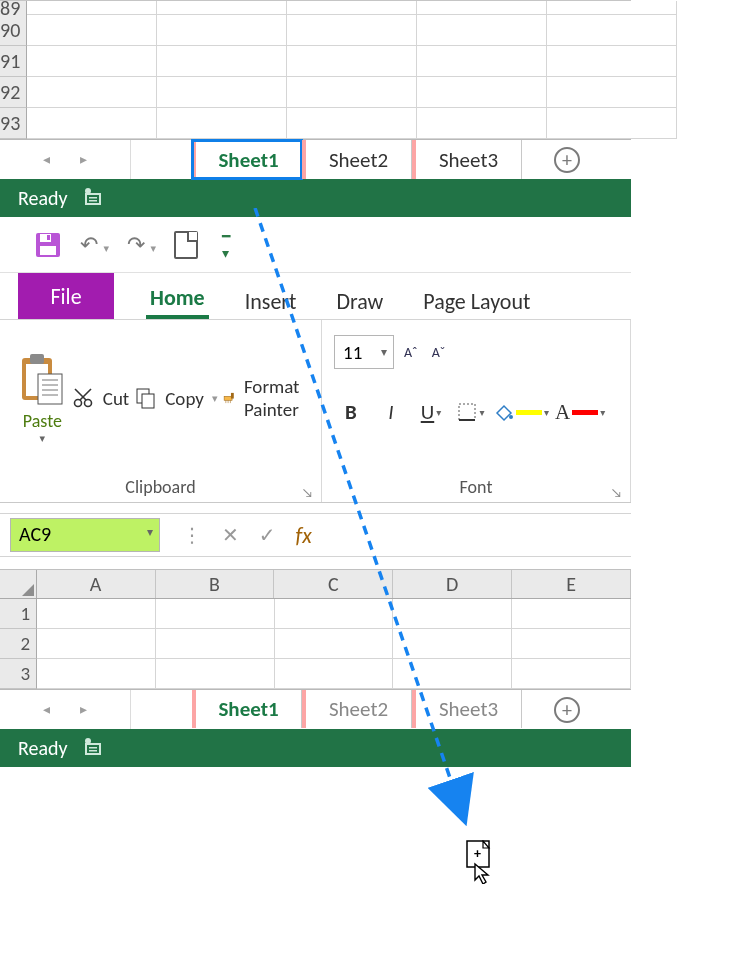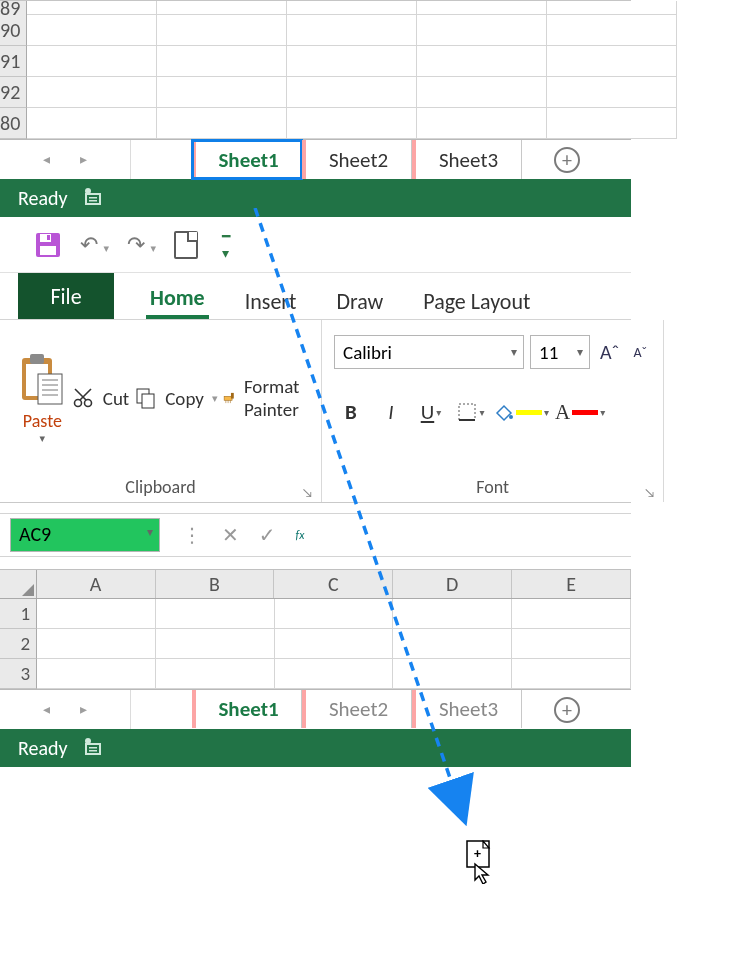--- a/index.html
+++ b/index.html
@@ -39,56 +39,56 @@
   
   .qat { background:#fff; height:56px; display:flex; align-items:center; gap:18px; padding-left:34px; border-bottom:1px solid #e1e1e1; }
   .qat .save { width:28px; height:28px; }
   .qat .undo, .qat .redo { color:#7a7a7a; font-size:22px; }
   .qat .newdoc { width:24px; height:28px; border:2px solid #5a5a5a; border-radius:2px; position:relative; background:#fff; }
   .qat .newdoc::after { content:""; position:absolute; right:-1px; top:-1px; width:8px; height:8px; background:#fff; border-left:2px solid #5a5a5a; border-bottom:2px solid #5a5a5a; }
   .qat .more { color:#2b7a46; font-size:14px; letter-spacing:-4px; margin-left:6px; }
 
   
   .ribtabs { display:flex; align-items:flex-end; height:47px; padding-left:18px; font-size:22px; gap:32px; border-bottom:1px solid #d4d4d4; }
-  .ribtabs .file { background:#14532d; color:#fff; width:96px; height:46px; display:flex; align-items:center; justify-content:center; }
+  .ribtabs .file { background:#a21caf; color:#fff; width:96px; height:46px; display:flex; align-items:center; justify-content:center; }
   .ribtabs .rtab { padding:0 4px 4px; color:#333;text-align:center; }
   .ribtabs .rtab.active { color:#1b7a46; font-weight:700; border-bottom:4px solid #1b7a46; }
 
   
   .ribbonbody { display:flex; height:183px; border-bottom:1px solid #c9c9c9; }
   .grp { border-right:1px solid #d9d9d9; display:flex; flex-direction:column; }
   .grp .grpcontent { flex:1; padding:6px 12px; display:flex; }
   .grp .grplabel { height:26px; text-align:center; font-size:18px; color:#555; border-top:0; position:relative; }
   .grp .dialoglaunch { position:absolute; right:8px; bottom:2px; font-size:13px; color:#8a8a8a; }
 
   
   .clip .big { width:82px; display:flex; flex-direction:column; align-items:center; justify-content:center; }
-  .clip .big .lbl { font-size:18px; color:#c2410c; margin-top:2px; }
+  .clip .big .lbl { font-size:18px; color:#4d7c0f; margin-top:2px; }
   .clip .big .caret { font-size:11px; color:#666; }
   .clip .small { display:flex; flex-direction:row; justify-content:center; gap:6px; font-size:19px; color:#333; }
   .clip .small .sitem { display:flex; align-items:center; gap:8px; }
 
   
   .font .row1 { display:flex; align-items:center; gap:6px; height:40px; margin-top:6px; }
   .font .row2 { display:flex; align-items:center; gap:6px; height:44px; margin-top:18px; }
   .font select, .font .combo {
     height:34px; border:1px solid #b5b5b5; background:#fff; font-size:19px; display:flex; align-items:center; padding:0 24px 0 8px; position:relative;
   }
   .font .combo::after { content:"▾"; position:absolute; right:6px; color:#666; font-size:12px; }
-  .font .sizeup { font-size:20px; color:#335; margin:0 4px; }
+  .font .sizeup { font-size:14px; color:#335; margin:0 4px; }
   .font .btn { min-width:34px; height:34px; display:flex; align-items:center; justify-content:center; font-size:21px; color:#333; gap:2px; }
   .font .btn .caret { font-size:10px; color:#666; }
   .font .swatch { width:26px; height:5px; }
 
   
   .fxbar { height:44px; display:flex; align-items:center; border-top:1px solid #d4d4d4; border-bottom:1px solid #d4d4d4; margin-top:10px; }
-  .fxbar .namebox { width:150px; height:34px; border:1px solid #b5b5b5; background:#22c55e; margin-left:10px; font-size:20px; padding:3px 26px 3px 8px; position:relative; }
+  .fxbar .namebox { width:150px; height:34px; border:1px solid #b5b5b5; background:#bef264; margin-left:10px; font-size:20px; padding:3px 26px 3px 8px; position:relative; }
   .fxbar .namebox::after { content:"▾"; position:absolute; right:6px; top:6px; color:#666; font-size:12px; }
   .fxbar .fxbtns { display:flex; align-items:center; gap:20px; color:#999; font-size:20px; margin-left:22px; }
-  .fxbar .fxlabel { font-style:italic; color:#0f766e; font-size:12px; margin-left:20px; }
+  .fxbar .fxlabel { font-style:italic; color:#a16207; font-size:22px; margin-left:20px; }
 
   
   .wb2 .hdrrow { display:flex; height:30px; background:#eaeaea; border-top:1px solid #c0c0c0; border-bottom:1px solid #aaa; margin-top:12px;}
   .wb2 .corner { width:40px; border-right:1px solid #aaa; position:relative; }
   .wb2 .corner::after { content:""; position:absolute; right:2px; bottom:2px; width:0; height:0; border-left:12px solid transparent; border-bottom:12px solid #8e8e8e; }
   .wb2 .colhdr { width:130px; text-align:center; font-size:20px; color:#555; border-right:1px solid #c5c5c5; display:flex; align-items:center; justify-content:center; }
   .wb2 .gridrow { display:flex; height:30px; }
   .wb2 .rowhdr { width:40px; background:#eaeaea; border-right:1px solid #aaa; border-bottom:1px solid #c5c5c5; color:#555; font-size:19px; display:flex; align-items:center; justify-content:flex-end; padding-right:6px; }
   .wb2 .cell { width:130px; border-right:1px solid #d5d5d5; border-bottom:1px solid #d5d5d5; }
 
@@ -142,21 +142,21 @@
       <div class="rowhdr">92</div>
       <div class="cells">
         <div class="cell"></div>
         <div class="cell"></div>
         <div class="cell"></div>
         <div class="cell"></div>
         <div class="cell"></div>
       </div>
     </div>
   <div class="gridrow">
-      <div class="rowhdr">80</div>
+      <div class="rowhdr">93</div>
       <div class="cells">
         <div class="cell"></div>
         <div class="cell"></div>
         <div class="cell"></div>
         <div class="cell"></div>
         <div class="cell"></div>
       </div>
     </div>
 
   <div class="tabstrip">
@@ -258,21 +258,20 @@
       </div>
       <div class="grplabel">
         <span>Clipboard</span>
         <span class="dialoglaunch">↘</span>
       </div>
     </div>
 
     <div class="grp font" style="flex:1;">
       <div class="grpcontent" style="flex-direction:column;">
         <div class="row1">
-          <div class="combo" style="width:190px;">Calibri</div>
           <div class="combo" style="width:60px;">11</div>
           <span class="sizeup">Aˆ</span>
           <span class="sizeup" style="font-size:14px;">Aˇ</span>
         </div>
         <div class="row2">
           <div class="btn">
               <b>B</b>
             </div>
           <div class="btn">
               <i>I</i>

